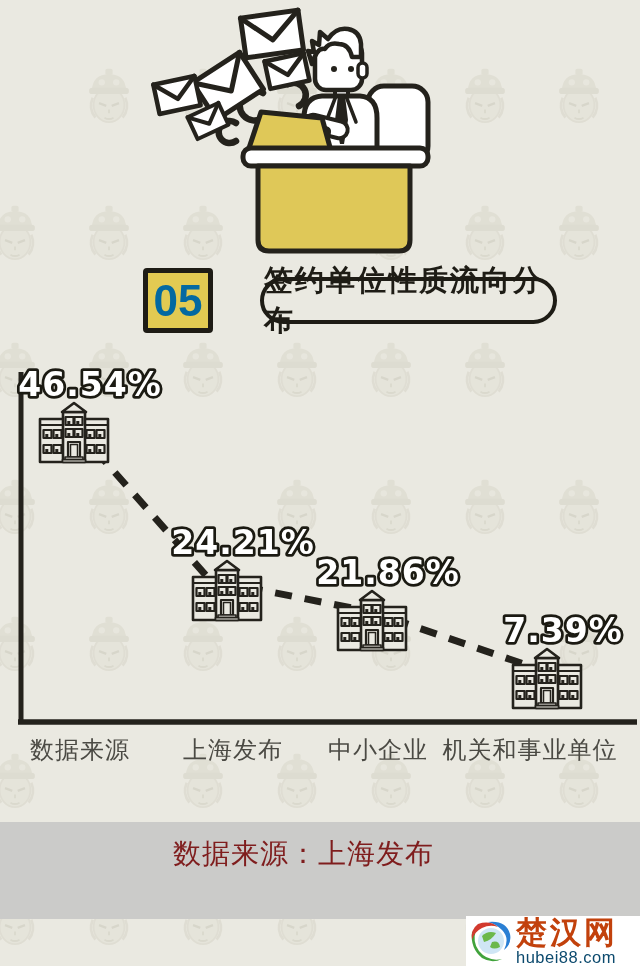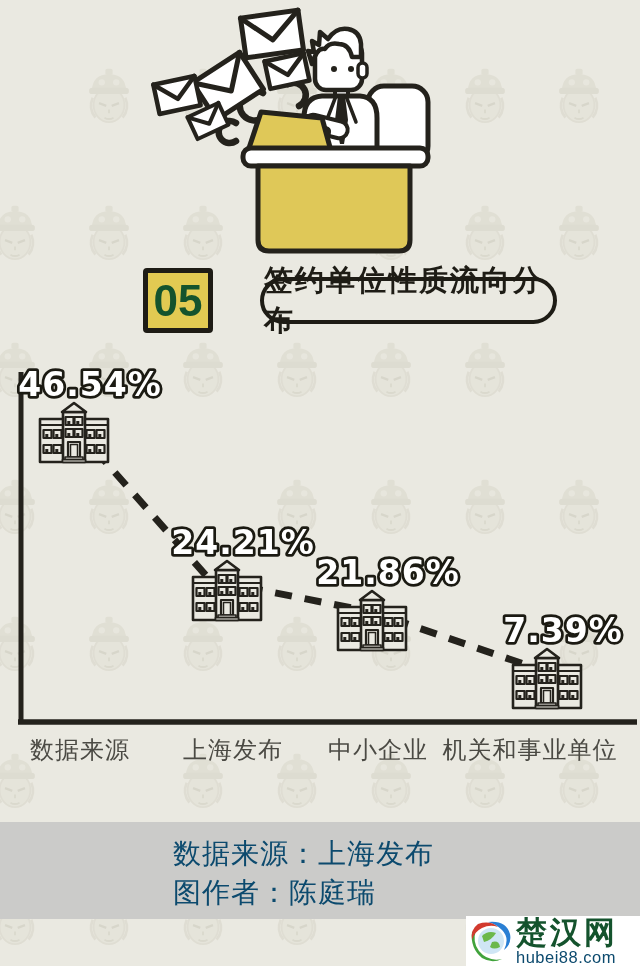--- a/index.html
+++ b/index.html
@@ -12,21 +12,21 @@
   .wm-layer{ position:absolute; inset:0; z-index:0; }
   .wm-face{ position:absolute; width:58px; height:64px; opacity:.55; }
   
   .illus{ position:absolute; left:80px; top:0; width:360px; height:262px; z-index:2; }
   
   .badge-row{ position:absolute; left:0; top:266px; width:640px; height:70px; z-index:3; }
   .badge-num{
     position:absolute; left:143px; top:2px; width:70px; height:65px;
     background:#e2ca52; border:5px solid #1e1c15; border-radius:4px;
     display:flex; align-items:center; justify-content:center;
-    font-size:44px; font-weight:bold; color:#14532d;
+    font-size:44px; font-weight:bold; color:#0369a1;
   }
   .badge-title{
     position:absolute; left:212px; top:11px; width:297px; height:47px;
     background:#eae9e1; border:4px solid #1e1c15; border-radius:24px;
     display:flex; align-items:center; justify-content:center;
     font-size:29px; font-weight:bold; color:#1e1c15; letter-spacing:2px;margin-left:48px;
   }
   
   .chart-area{ position:absolute; left:0; top:350px; width:516px; height:430px; z-index:1; }
   .chart-svg{ position:absolute; left:0; top:0; }
@@ -39,31 +39,31 @@
     fill:#ffffff; stroke:#1b1a12; stroke-width:5.5px;
     paint-order:stroke; stroke-linejoin:round; letter-spacing:1px;
   }
   
   .source-band{
     position:absolute; left:0; top:822px; width:640px; height:97px;
     background:#cbcbc9; z-index:4;
   }
   .source-text{ position:absolute; left:173px; top:12px; }
   .source-text p{
-    font-size:28px; font-weight:300; color:#0c4a6e;
+    font-size:28px; font-weight:300; color:#7f1d1d;
     line-height:39px; letter-spacing:1px;
   }
   
   .logo-box{
     position:absolute; left:466px; top:916px; width:174px; height:50px;
     background:#ffffff; z-index:5; display:flex; align-items:center;
   }
   .logo-globe{ width:46px; height:46px; margin-left:2px; flex:0 0 auto; }
   .logo-texts{ display:flex; flex-direction:column; margin-left:2px; line-height:1; }
-  .logo-name{ font-size:31px; font-weight:bold; color:#14532d; letter-spacing:3px; }
+  .logo-name{ font-size:31px; font-weight:bold; color:#c2410c; letter-spacing:3px; }
   .logo-domain{ font-size:16.5px; color:#0c4a6e; margin-top:1px; letter-spacing:.5px; }
 </style>
 </head>
 <body>
 
 <div class="poster">
 
   <div class="wm-layer">
   <svg class="wm-face" style="left:80px;top:63px" viewBox="0 0 64 70">
     <ellipse cx="32" cy="46" rx="17" ry="19" fill="#e2e1d6" stroke="#d7d5c8" stroke-width="2"></ellipse>
@@ -783,21 +783,20 @@
         <div class="x-label" style="left:80px">数据来源</div>
         <div class="x-label" style="left:233px">上海发布</div>
         <div class="x-label" style="left:378px">中小企业</div>
         <div class="x-label" style="left:530px">机关和事业单位</div>
       </div>
   </div>
 
   <div class="source-band">
     <div class="source-text">
       <p>数据来源：上海发布</p>
-      <p>图作者：陈庭瑞</p>
     </div>
   </div>
 
   <div class="logo-box">
     <svg class="logo-globe" viewBox="0 0 46 46">
       <circle cx="23" cy="23" r="13" fill="#cfe6f5"></circle>
       <path d="M 14,18 Q 20,12 28,15 Q 24,22 16,24 Z" fill="#6cb84a"></path>
       <path d="M 24,24 Q 31,22 32,29 Q 26,32 22,29 Z" fill="#6cb84a"></path>
       <path d="M 20,4 Q 38,2 42,16 Q 44,26 36,32 Q 42,20 34,12 Q 28,6 20,4 Z" fill="#2a7fd4"></path>
       <path d="M 4,14 Q 2,30 14,40 Q 24,46 34,41 Q 20,44 11,33 Q 4,24 8,12 Z" fill="#41a33c"></path>

